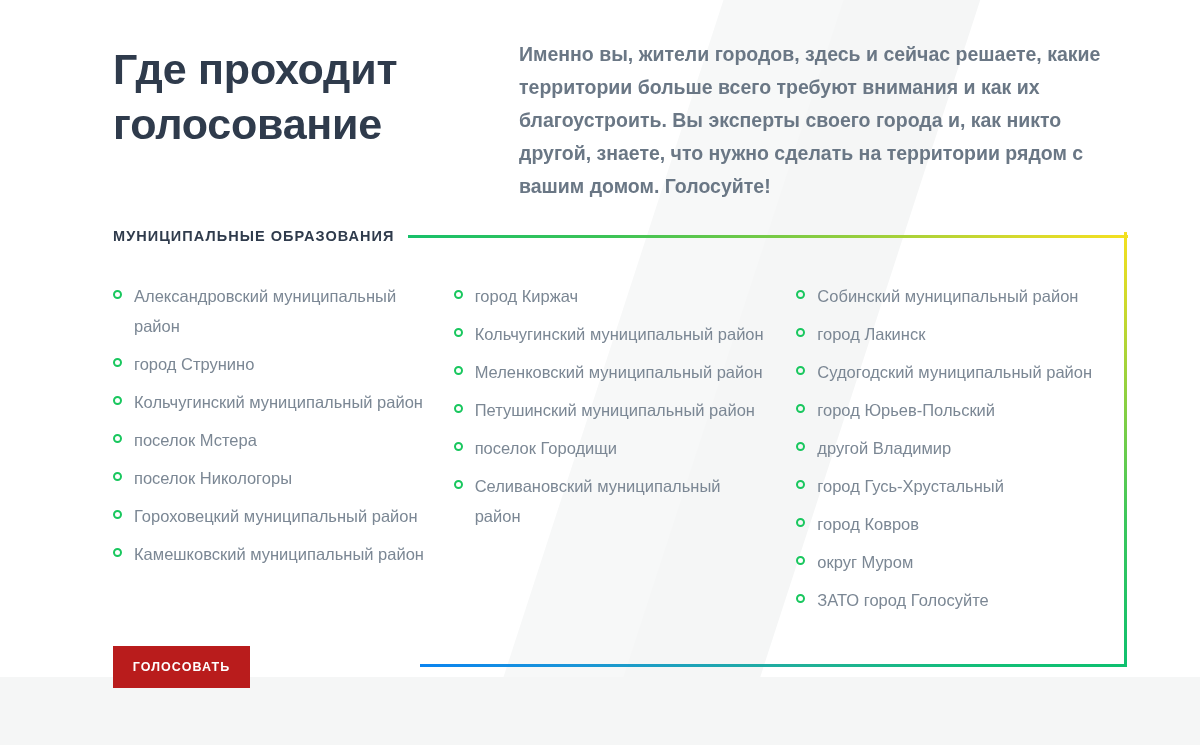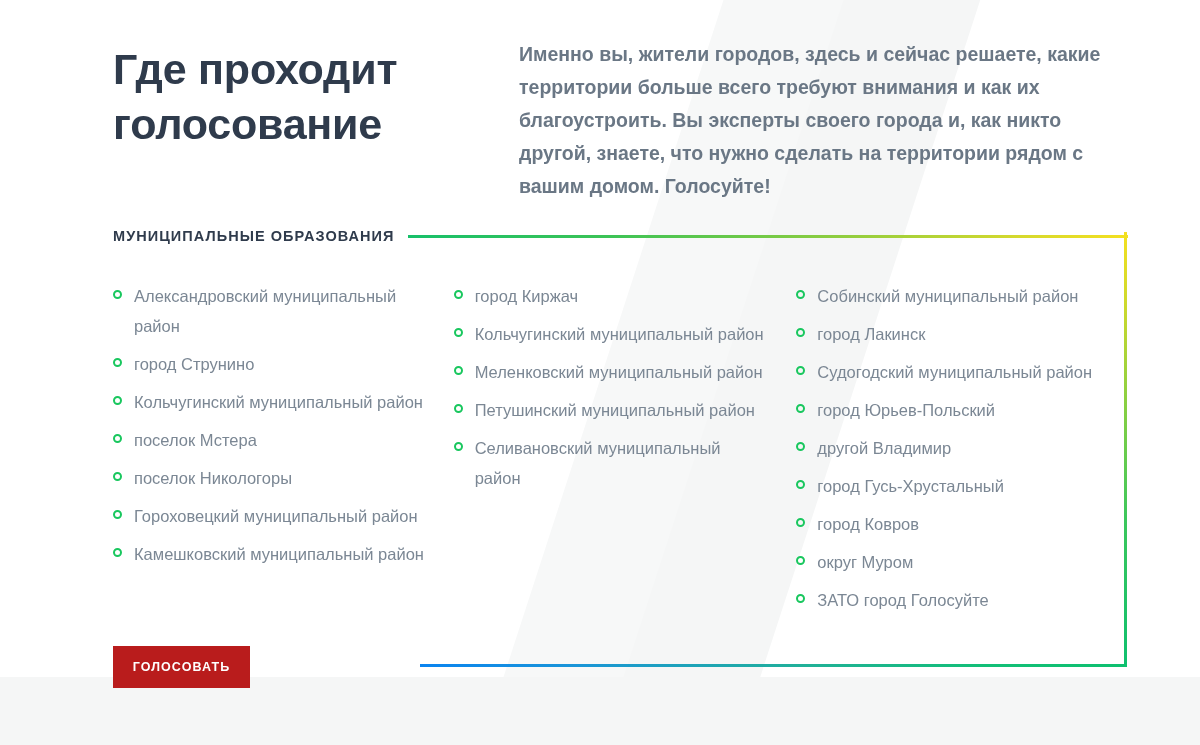--- a/index.html
+++ b/index.html
@@ -291,20 +291,24 @@
           <li class="muni-item">
             <span class="bullet-o"></span>
             <span>Меленковский муниципальный район</span>
           </li>
           <li class="muni-item">
             <span class="bullet-o"></span>
             <span>Петушинский муниципальный район</span>
           </li>
           <li class="muni-item">
             <span class="bullet-o"></span>
+            <span>поселок Городищи</span>
+          </li>
+          <li class="muni-item">
+            <span class="bullet-o"></span>
             <span>Селивановский муниципальный район</span>
           </li>
         </ul>
       </div>
 
       <div class="muni-col col3">
         <ul class="muni-list">
           <li class="muni-item">
             <span class="bullet-o"></span>
             <span>Собинский муниципальный район</span>

